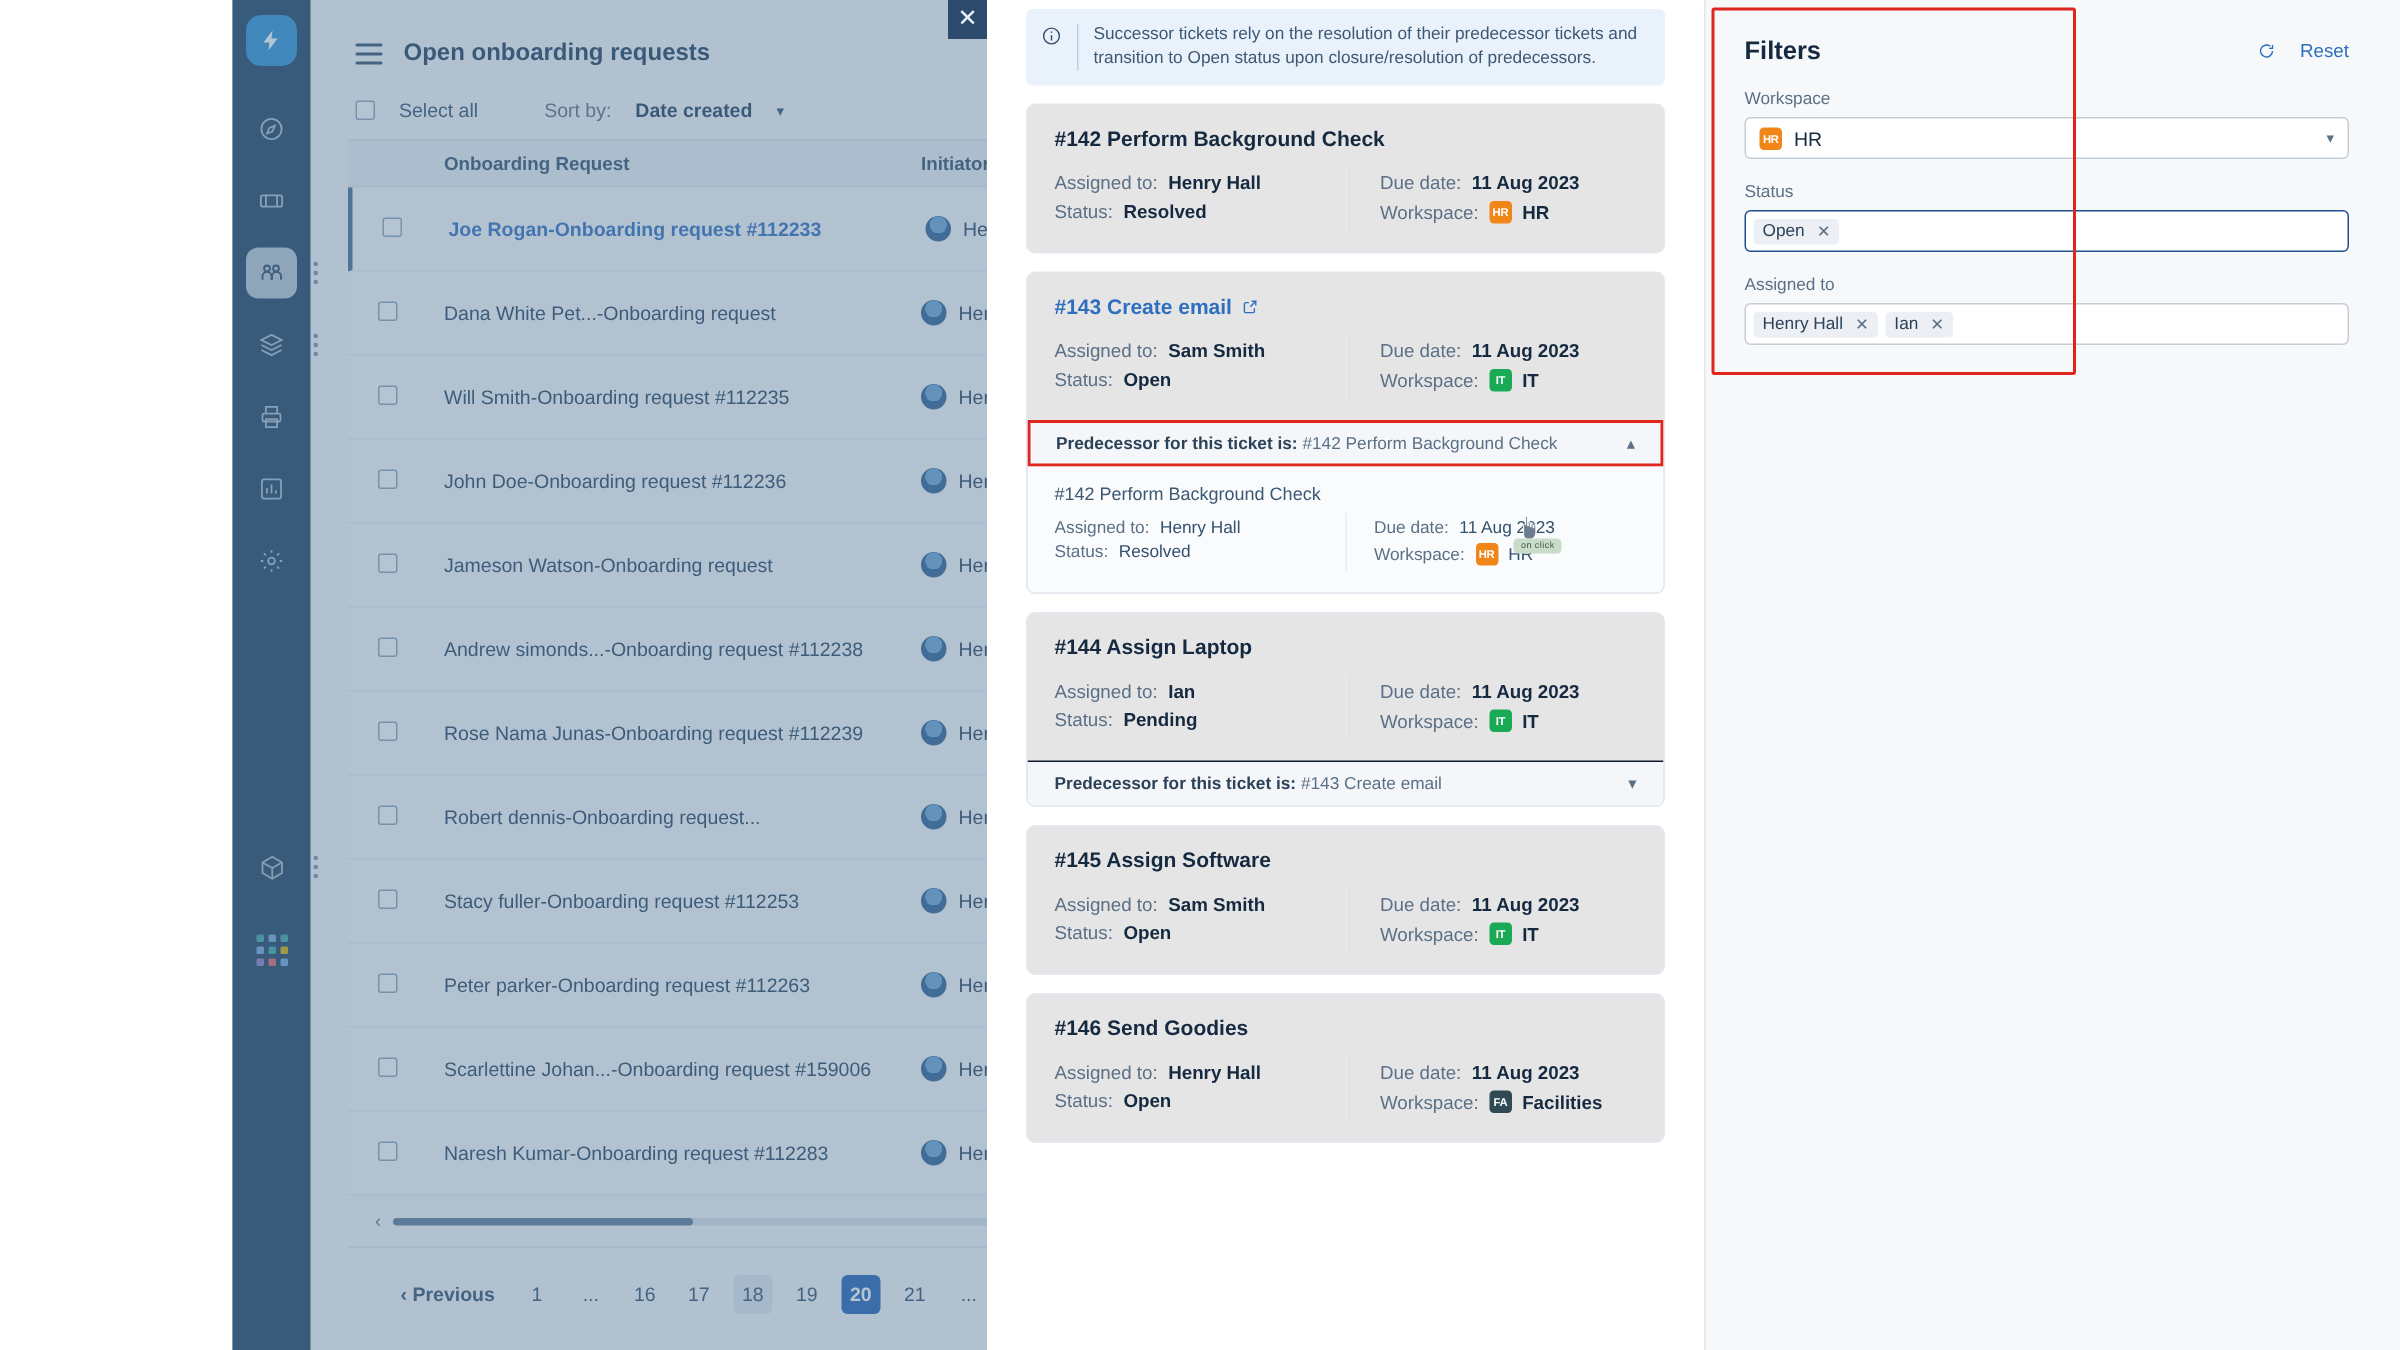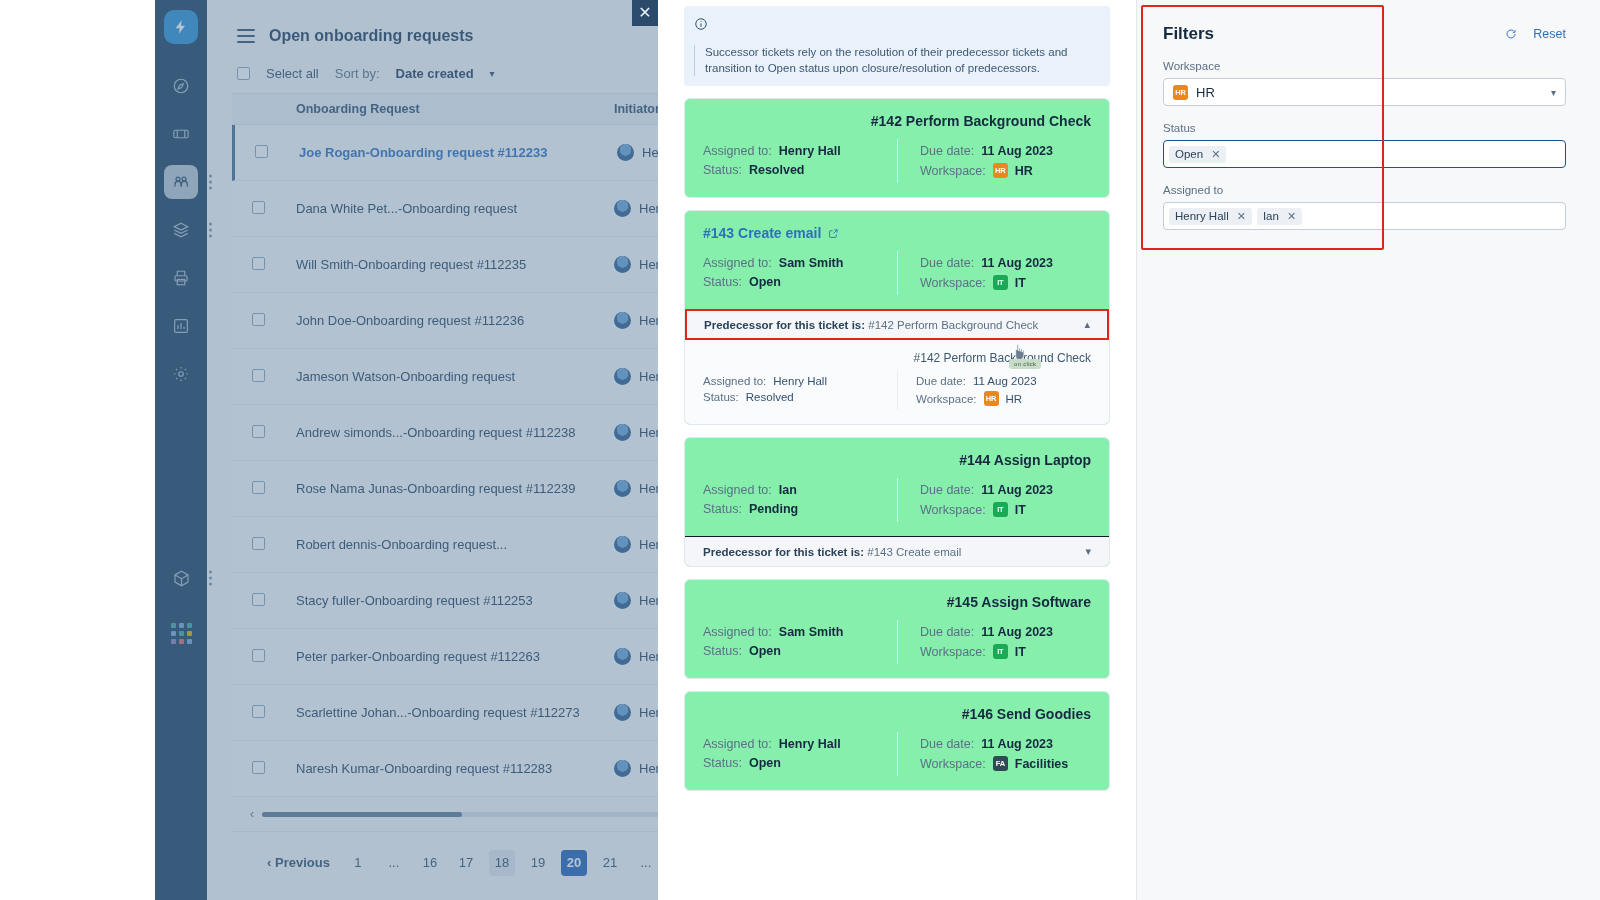--- a/index.html
+++ b/index.html
@@ -34,21 +34,21 @@
 
   
   .listpanel { position:absolute; left:207px; top:0; width:1393px; height:900px;
                background:#f7f9fb; z-index:1;}
   .list-head { display:flex; align-items:center; gap:14px; padding:18px 30px 0 30px; height:54px;}
   .hamb { display:flex; flex-direction:column; gap:4px; }
   .hamb i { display:block; width:18px; height:2px; background:#33506e; border-radius:2px;}
   .list-title { font-size:16px; font-weight:bold; color:#1f3d5c; }
   .list-sub { display:flex; align-items:center; gap:16px; padding:12px 30px; font-size:13px; color:#33506e;}
   .cbox { width:13px; height:13px; border:1.4px solid #8fa4b8; border-radius:2px; background:#fff; display:inline-block;}
-  .sortlabel { color:#5b7086; }
+  .sortlabel { color:#5b7086;margin-left:28px; }
   .sortval { font-weight:bold; color:#1f3d5c;}
   .tbl { margin-left:25px; }
   .tbl-header { display:flex; background:#eef2f6; height:32px; align-items:center;
                 border-top:1px solid #dde5ed; border-bottom:1px solid #dde5ed; font-size:12.5px;
                 font-weight:bold; color:#33506e;}
   .tbl-row { display:flex; height:56px; align-items:center; border-bottom:1px solid #e6ecf2;
              font-size:13px; color:#25425f; background:#fbfcfe;}
   .tbl-row.first { border-left:3px solid #4a6d92; }
   .c-chk { width:52px; padding-left:20px; }
   .c-name { width:330px; padding-left:12px; }
@@ -75,26 +75,26 @@
 
   
   .modal { position:absolute; left:658px; top:0; width:478px; height:900px; background:#fff; z-index:10;
            overflow:hidden; }
   .modal-head { display:flex; align-items:flex-start; justify-content:space-between; padding:20px 24px 8px 26px;}
   .modal-title { font-size:17px; font-weight:bold; color:#162a41; letter-spacing:-0.2px;}
   .filter-btn { width:28px; height:26px; border:1px solid #aebed0; border-radius:5px; background:#fff;
                 display:flex; align-items:center; justify-content:center; position:relative;}
   .filter-dot { position:absolute; right:-3px; top:-3px; width:7px; height:7px; border-radius:50%; background:#e8352b;}
   .notice { margin:6px 26px 0 26px; background:#e9f1fb; border-radius:4px; display:flex; gap:10px;
-            padding:10px 12px 10px 10px;flex-direction:column; }
+            padding:10px 12px 10px 10px; }
   .notice-txt { font-size:11.5px; color:#3d5873; line-height:1.35; border-left:1px solid #b9cee6; padding-left:10px;}
   .notice-ico { color:#34506d; flex:none; padding-top:1px;}
 
   .cards { padding:12px 26px 0 26px; }
-  .card { border:1px solid #e2e8ef; border-radius:6px; background:#86efac; margin-bottom:12px; overflow:hidden;text-align:right;}
+  .card { border:1px solid #e2e8ef; border-radius:6px; background:#e5e5e5; margin-bottom:12px; overflow:hidden;}
   .card-body { padding:14px 18px 14px 18px; }
   .card-title { font-size:14px; font-weight:bold; color:#152a40; margin-bottom:10px;}
   .card-title.link { color:#2f6fbf; display:flex; align-items:center; gap:7px;}
   .meta-grid { display:flex; }
   .meta-col { width:50%; }
   .meta-col.right { border-left:1px solid #e6ecf2; padding-left:22px;}
   .meta-row { display:flex; align-items:center; gap:7px; font-size:12.5px; margin:5px 0; color:#5b7086;}
   .meta-row b { color:#152a40; font-weight:bold;}
   .ws-badge { width:15px; height:15px; border-radius:3px; color:#fff; font-size:7.5px; font-weight:bold;
               display:inline-flex; align-items:center; justify-content:center; letter-spacing:-0.2px; flex:none;}
@@ -246,21 +246,21 @@
             <div class="tbl-row">
               <div class="c-chk"><span class="cbox"></span></div>
               <div class="c-name"><span>Peter parker-Onboarding request #112263</span></div>
               <div class="c-init">
                 <span class="avatar"></span>
                 <span>Henry Hall</span>
               </div>
             </div>
             <div class="tbl-row">
               <div class="c-chk"><span class="cbox"></span></div>
-              <div class="c-name"><span>Scarlettine Johan...-Onboarding request #112273</span></div>
+              <div class="c-name"><span>Scarlettine Johan...-Onboarding request #159006</span></div>
               <div class="c-init">
                 <span class="avatar"></span>
                 <span>Henry Hall</span>
               </div>
             </div>
             <div class="tbl-row">
               <div class="c-chk"><span class="cbox"></span></div>
               <div class="c-name"><span>Naresh Kumar-Onboarding request #112283</span></div>
               <div class="c-init">
                 <span class="avatar"></span>

